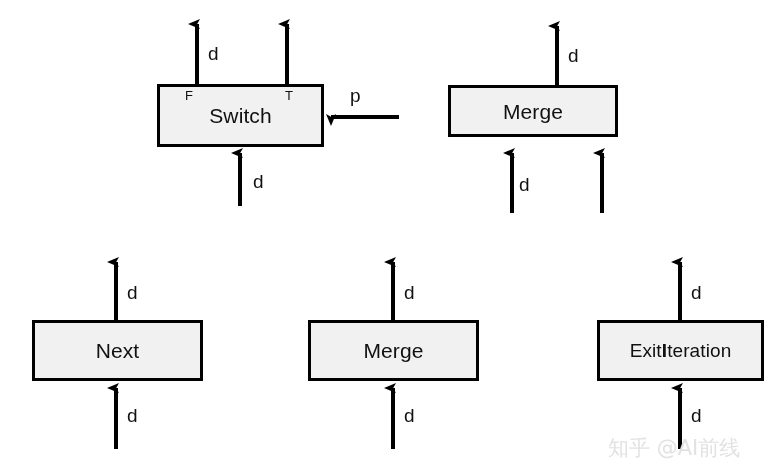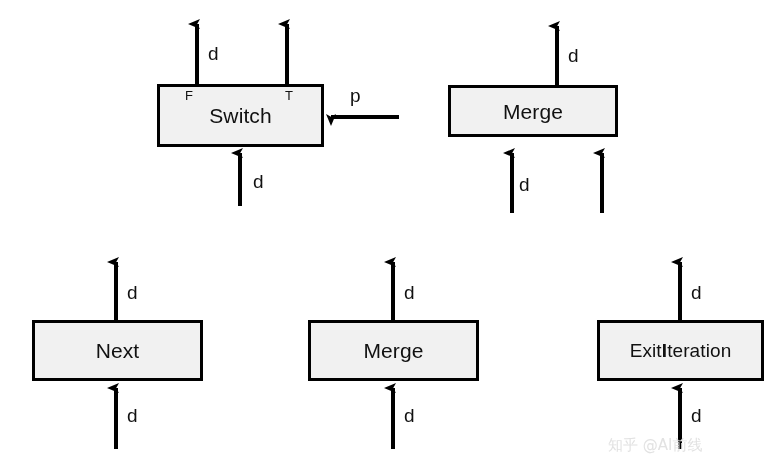--- a/index.html
+++ b/index.html
@@ -58,21 +58,21 @@
     position: absolute;
     font-family: "Liberation Sans", sans-serif;
     font-size: 19px;
     color: #111111;
     line-height: 1;
     white-space: nowrap;
   }
   .watermark {
     position: absolute;
     font-family: "DejaVu Sans", sans-serif;
-    font-size: 15px;
+    font-size: 21px;
     color: #e2e2e2;
     white-space: nowrap;
     line-height: 1;
     user-select: none;
   }
   .bold-i {
     font-weight: 700;
   }
 </style>
 </head>

